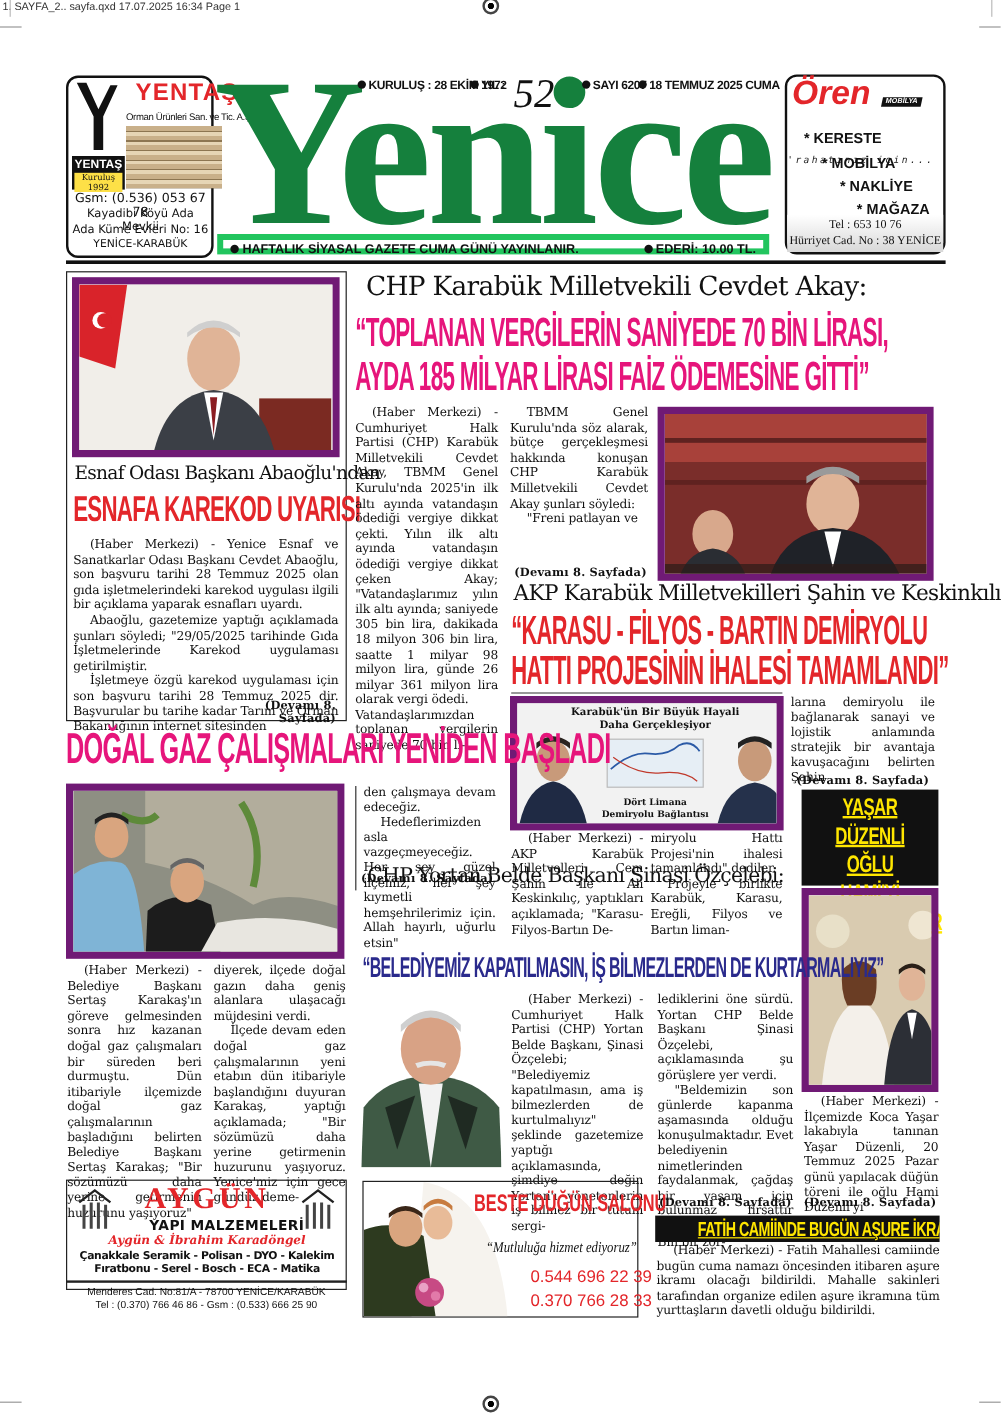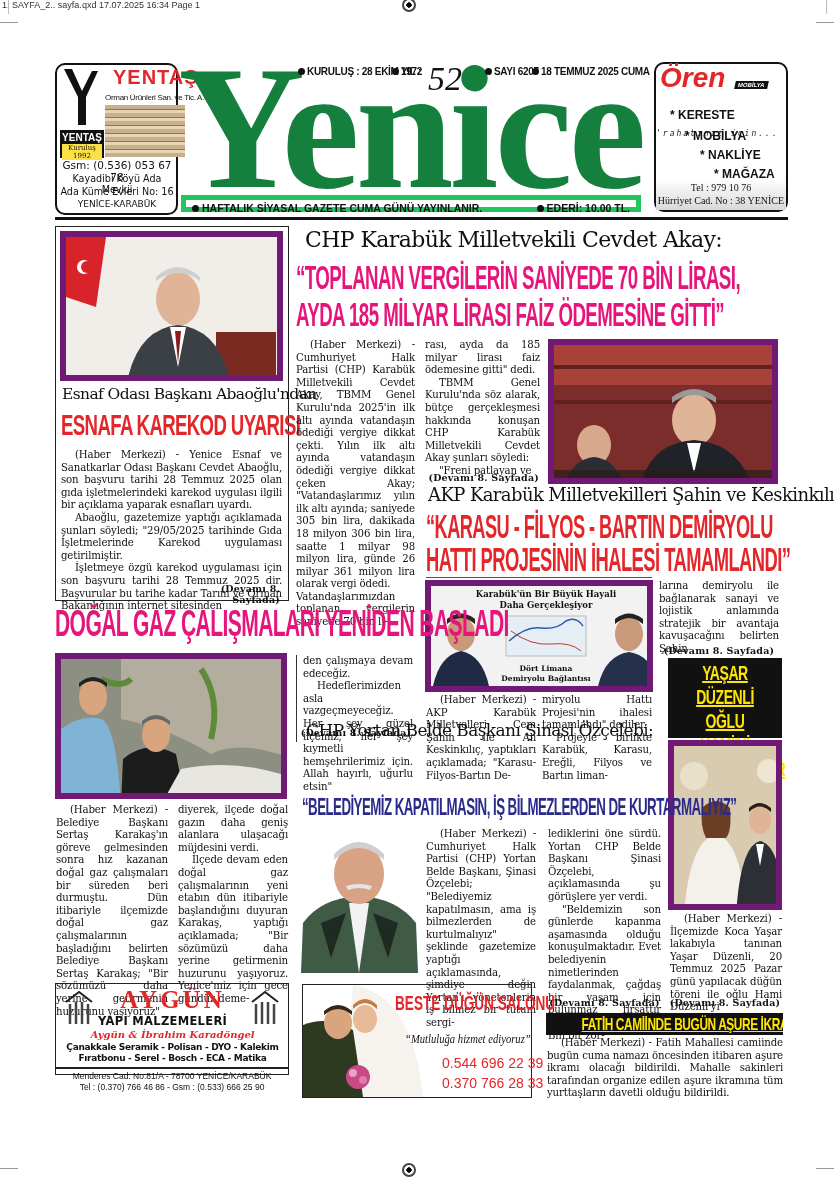--- a/index.html
+++ b/index.html
@@ -94,21 +94,21 @@
 
 <div class="abs adbox oren"></div>
 <div class="abs oren-brand">Ören</div>
 <div class="abs oren-tag">MOBİLYA</div>
 <div class="abs oren-slogan">'rahatınız için...</div>
 <div class="abs oren-item" style="left:670px;top:108px">* KERESTE</div>
 <div class="abs oren-item" style="left:685px;top:129px">* MOBİLYA</div>
 <div class="abs oren-item" style="left:700px;top:148px">* NAKLİYE</div>
 <div class="abs oren-item" style="left:714px;top:167px">* MAĞAZA</div>
 <div class="abs oren-foot">
-  <div>Tel : 979 10 76</div>
+  <div>Tel : 653 10 76</div>
   <div>Hürriyet Cad. No : 38 YENİCE</div>
 </div>
 
 <div class="abs hrule" style="left:55px;top:217px;width:733px"></div>
 
 <div class="abs box" style="left:55px;top:226px;width:234px;height:375px"></div>
 <div class="abs photo" style="left:60px;top:231px;width:223px;height:150px;background:linear-gradient(90deg,#efe9e2 0%,#f5f3ef 60%,#ddd 100%)">
   <svg width="223" height="150" viewBox="0 0 223 150">
     <rect x="0" y="0" width="223" height="150" fill="#f1eee9"></rect>
     <path d="M0 0 L40 0 L30 70 L0 60 Z" fill="#d9232a"></path>
@@ -132,21 +132,20 @@
 <div class="abs more" style="left:170px;top:583px;width:110px">(Devamı 8. Sayfada)</div>
 
 <div class="abs kicker" style="left:305px;top:227px;font-size:22px">CHP Karabük Milletvekili Cevdet Akay:</div>
 <div class="abs head pink" style="left:296px;top:260px;font-size:34px;transform:scaleX(0.55)">“TOPLANAN VERGİLERİN SANİYEDE 70 BİN LİRASI,</div>
 <div class="abs head pink" style="left:296px;top:297px;font-size:34px;transform:scaleX(0.55)">AYDA 185 MİLYAR LİRASI FAİZ ÖDEMESİNE GİTTİ”</div>
 <div class="abs body" style="left:296px;top:339px;width:119px">
   <p>(Haber Merkezi) - Cumhuriyet Halk Partisi (CHP) Karabük Milletvekili Cevdet Akay, TBMM Genel Kurulu'nda 2025'in ilk altı ayında vatandaşın ödediği vergiye dikkat çekti. Yılın ilk altı ayında vatandaşın ödediği vergiye dikkat çeken Akay; "Vatandaşlarımız yılın ilk altı ayında; saniyede 305 bin lira, dakikada 18 milyon 306 bin lira, saatte 1 milyar 98 milyon lira, günde 26 milyar 361 milyon lira olarak vergi ödedi.</p>
   <p class="ni">Vatandaşlarımızdan toplanan vergilerin saniyede 70 bin li-</p>
 </div>
 <div class="abs body" style="left:425px;top:339px;width:115px">
-  <p class="ni">rası, ayda da 185 milyar lirası faiz ödemesine gitti" dedi.</p>
   <p>TBMM Genel Kurulu'nda söz alarak, bütçe gerçekleşmesi hakkında konuşan CHP Karabük Milletvekili Cevdet Akay şunları söyledi:</p>
   <p>"Freni patlayan ve</p>
 </div>
 <div class="abs more" style="left:427px;top:472px;width:112px">(Devamı 8. Sayfada)</div>
 <div class="abs photo" style="left:548px;top:339px;width:230px;height:145px">
   <svg width="230" height="145" viewBox="0 0 230 145">
     <rect width="230" height="145" fill="#7a2d2a"></rect>
     <rect x="0" y="0" width="230" height="40" fill="#a8413a"></rect>
     <g fill="#5f2220">
         <rect x="0" y="20" width="230" height="4"></rect>
@@ -297,21 +296,21 @@
 <svg class="abs" style="left:250px;top:990px" width="30" height="36" viewBox="0 0 30 36">
   <path d="M2 12 L15 2 L28 12" stroke="#222" stroke-width="2" fill="none"></path>
   <g stroke="#444" stroke-width="2.5">
       <line x1="6" y1="14" x2="6" y2="34"></line>
       <line x1="12" y1="12" x2="12" y2="34"></line>
       <line x1="18" y1="12" x2="18" y2="34"></line>
       <line x1="24" y1="14" x2="24" y2="34"></line>
     </g>
 </svg>
 <div class="abs red" style="left:100px;top:986px;width:145px;text-align:center;font:bold 25px 'Liberation Serif',serif;letter-spacing:3px">AYGÜN</div>
-<div class="abs" style="left:98px;top:1014px;width:150px;font:bold 11.5px 'DejaVu Sans',sans-serif;letter-spacing:0.3px">YAPI MALZEMELERİ</div>
+<div class="abs" style="left:114px;top:1014px;width:150px;text-align:center;font:bold 11.5px 'DejaVu Sans',sans-serif;letter-spacing:0.3px">YAPI MALZEMELERİ</div>
 <div class="abs red" style="left:70px;top:1029px;width:205px;text-align:center;font:italic bold 10px 'DejaVu Serif',serif">Aygün &amp; İbrahim Karadöngel</div>
 <div class="abs" style="left:58px;top:1042px;width:229px;text-align:center;font:bold 9px 'DejaVu Sans',sans-serif;letter-spacing:-0.3px">Çanakkale Seramik - Polisan - DYO - Kalekim</div>
 <div class="abs" style="left:58px;top:1053px;width:229px;text-align:center;font:bold 9px 'DejaVu Sans',sans-serif;letter-spacing:-0.3px">Fıratbonu - Serel - Bosch - ECA - Matika</div>
 <div class="abs" style="left:55px;top:1067px;width:234px;height:1.5px;background:#222"></div>
 <div class="abs" style="left:55px;top:1071px;width:234px;text-align:center;font:8.5px 'Liberation Sans',sans-serif">Menderes Cad. No:81/A - 78700 YENİCE/KARABÜK</div>
 <div class="abs" style="left:55px;top:1082px;width:234px;text-align:center;font:8.5px 'Liberation Sans',sans-serif">Tel : (0.370) 766 46 86 - Gsm : (0.533) 666 25 90</div>
 
 <div class="abs box" style="left:302px;top:984px;width:230px;height:114px;overflow:hidden">
   <svg width="120" height="112" viewBox="0 0 120 112" style="position:absolute;left:0;top:0">
     <path d="M50 0 Q110 10 120 112 L40 112Z" fill="#f6f3ee"></path>

